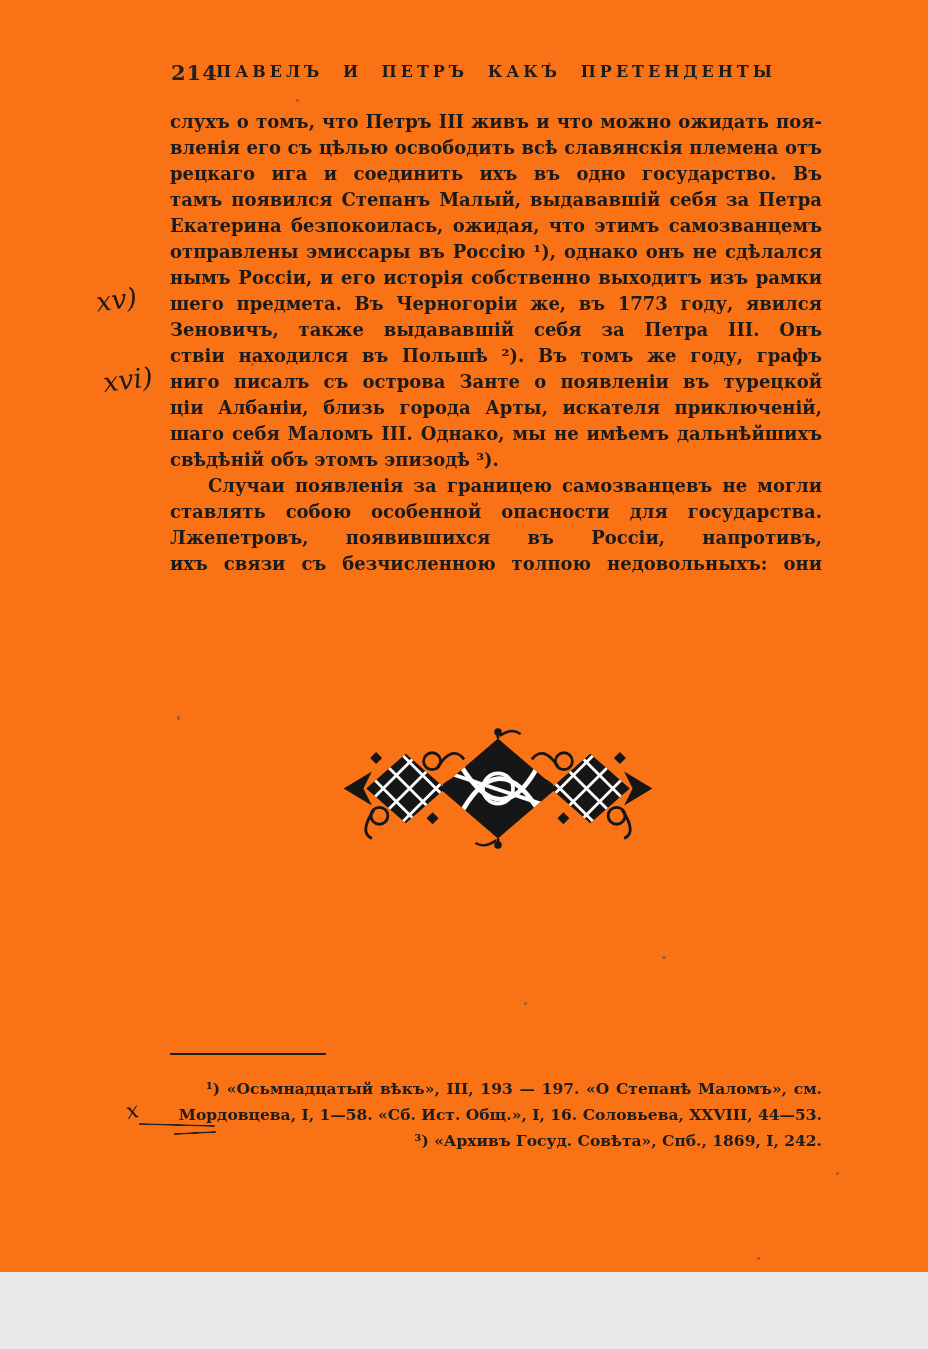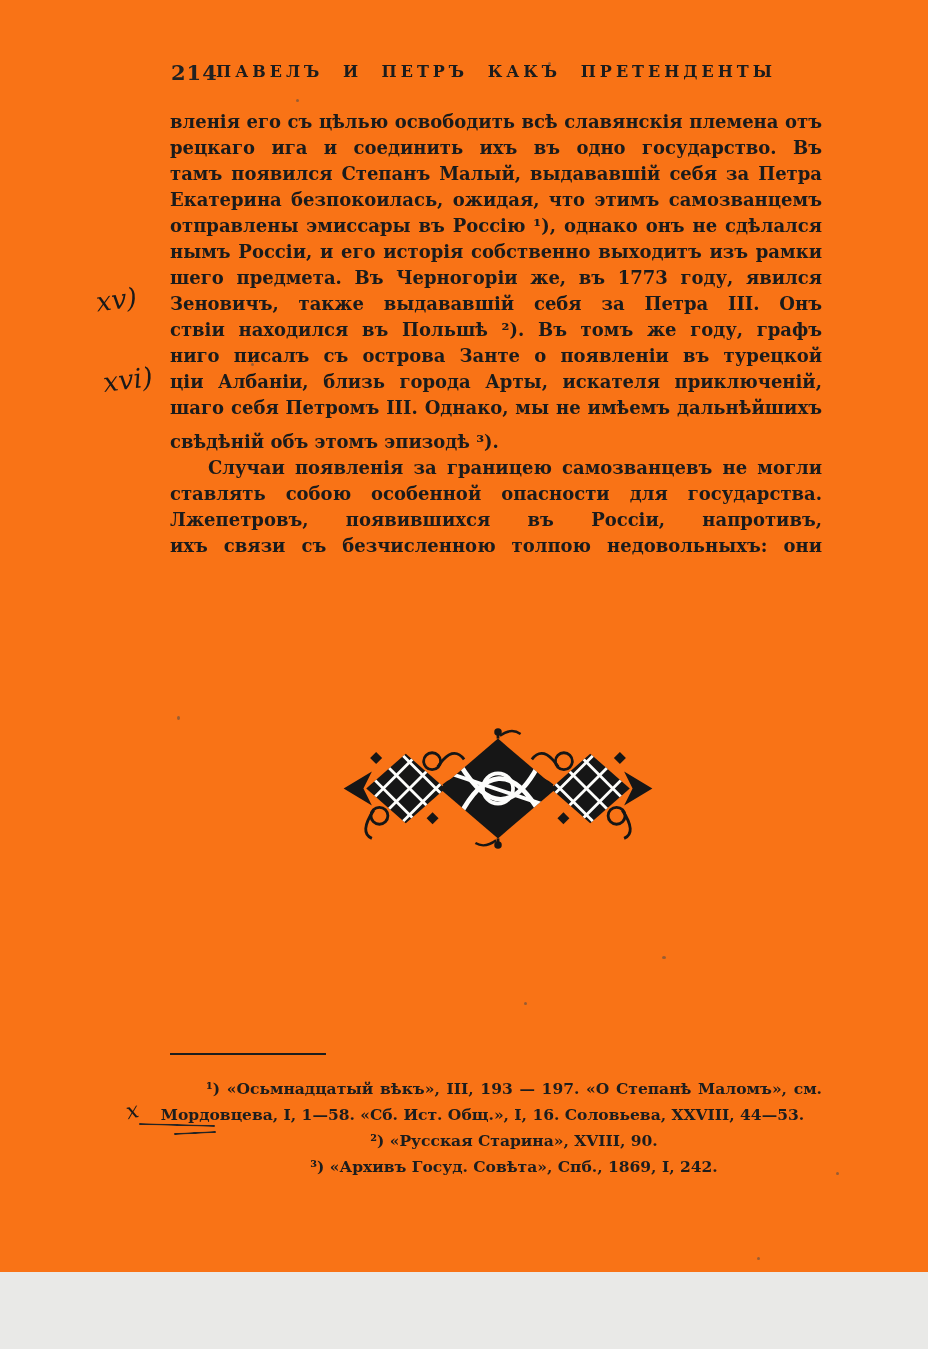--- a/index.html
+++ b/index.html
@@ -21,21 +21,21 @@
   }
   
   #bodyblock{
     position:absolute;left:170px;top:109px;width:652px;
     font-size:18px;font-weight:bold;line-height:26px;color:#1b1b1b;
   }
   .tline{
     height:26px;overflow:hidden;white-space:normal;
     text-align:justify;text-align-last:justify;text-justify:inter-word;
   }
-  .tline.nojust{text-align:left;text-align-last:left;margin-top:8px;}
+  .tline.nojust{text-align:left;text-align-last:left;}
   .tline.indent{padding-left:38px;}
   
   .handnote{
     position:absolute;color:#1a1a1a;
     font-family:"DejaVu Serif","Liberation Serif",serif;
     font-style:italic;transform:rotate(-7deg);
   }
   #note-xv{left:96px;top:284px;font-size:27px;}
   #note-xvi{left:103px;top:364px;font-size:27px;}
   #note-x{left:126px;top:1098px;font-size:22px;transform:rotate(-12deg);}
@@ -43,48 +43,49 @@
   #uline1{left:139px;top:1124px;width:76px;transform:rotate(1.5deg);}
   #uline2{left:174px;top:1132px;width:42px;transform:rotate(-3deg);}
   
   #ornament{position:absolute;left:338px;top:727px;}
   
   #fnrule{position:absolute;left:170px;top:1053px;width:156px;border-top:2.5px solid #1d1d1d;}
   #fnblock{
     position:absolute;left:170px;top:1076px;width:652px;
     font-size:15.5px;font-weight:bold;line-height:25.5px;color:#1d1d1d;
   }
-  .fline{height:26px;overflow:hidden;text-align:center;}
+  .fline{height:26px;overflow:hidden;text-align:right;}
   .fline.fjust{text-align:justify;text-align-last:justify;}
   .fline.findent{padding-left:36px;}
   .fline.foutdent{margin-left:-27px;}
   
   .speck{position:absolute;background:#4a4a4a;border-radius:50%;opacity:.55;}
 </style>
 </head>
 <body>
 
 <div id="page">
 
   <div id="pageno">214</div>
   <div id="runhead">ПАВЕЛЪ И ПЕТРЪ КАКЪ ПРЕТЕНДЕНТЫ</div>
 
   <div id="bodyblock">
+    <div class="tline">слухъ о томъ, что Петръ III  живъ и что можно  ожидать поя-</div>
     <div class="tline">вленія его съ цѣлью освободить всѣ славянскія племена отъ ту-</div>
     <div class="tline">рецкаго ига и соединить ихъ въ одно государство. Въ сентябрѣ</div>
     <div class="tline">тамъ появился Степанъ Малый, выдававшій себя за Петра III.</div>
     <div class="tline">Екатерина безпокоилась, ожидая, что этимъ самозванцемъ будутъ</div>
     <div class="tline">отправлены эмиссары въ Россію ¹), однако онъ не сдѣлался опас-</div>
     <div class="tline">нымъ Россіи, и его исторія собственно выходитъ изъ рамки на-</div>
     <div class="tline">шего предмета. Въ Черногоріи же, въ 1773 году, явился нѣкто</div>
     <div class="tline">Зеновичъ, также выдававшій себя за Петра III.  Онъ впослѣд-</div>
     <div class="tline">ствіи находился въ Польшѣ ²). Въ томъ же году, графъ Моче-</div>
     <div class="tline">ниго писалъ съ острова Занте о появленіи въ турецкой провин-</div>
     <div class="tline">ціи Албаніи, близь города Арты, искателя приключеній, назвав-</div>
-    <div class="tline">шаго себя Петромъ III.  Однако, мы не имѣемъ дальнѣйшихъ</div>
+    <div class="tline">шаго себя Маломъ III.  Однако, мы не имѣемъ дальнѣйшихъ</div>
     <div class="tline nojust">свѣдѣній объ этомъ эпизодѣ ³).</div>
     <div class="tline indent">Случаи появленія за границею самозванцевъ не могли пред-</div>
     <div class="tline">ставлять собою особенной опасности для государства. Значеніе</div>
     <div class="tline">Лжепетровъ, появившихся въ Россіи, напротивъ, заключалось въ</div>
     <div class="tline">ихъ связи съ безчисленною толпою недовольныхъ: они были пред-</div>
   </div>
 
   <div id="note-xv" class="handnote">xv)</div>
   <div id="note-xvi" class="handnote">xvi)</div>
   <div id="note-x" class="handnote">x</div>
@@ -135,21 +136,20 @@
     <path d="M172,9 Q184,0 194,7" fill="none" stroke="#161616" stroke-width="2.5"></path>
     <path d="M170,118 L170,124" stroke="#161616" stroke-width="3"></path>
     <circle cx="170" cy="125" r="4" fill="#161616"></circle>
     <path d="M168,120 Q156,129 146,123" fill="none" stroke="#161616" stroke-width="2.5"></path>
   </svg>
 
   <div id="fnrule"></div>
   <div id="fnblock">
     <div class="fline fjust findent">¹) «Осьмнадцатый вѣкъ», III, 193 — 197.  «О Степанѣ Маломъ»,  см. сочин.</div>
     <div class="fline foutdent">Мордовцева, I, 1—58. «Сб. Ист. Общ.», I, 16. Соловьева, XXVIII, 44—53.</div>
-    <div class="fline findent">²) «Русская Старина», XVIII, 90.</div>
     <div class="fline findent">³) «Архивъ Госуд. Совѣта», Спб., 1869, I, 242.</div>
   </div>
 
   <div class="speck" style="left:548px;top:62px;width:3px;height:3px;"></div>
   <div class="speck" style="left:296px;top:99px;width:3px;height:3px;"></div>
   <div class="speck" style="left:378px;top:224px;width:3px;height:3px;"></div>
   <div class="speck" style="left:251px;top:363px;width:3px;height:3px;"></div>
   <div class="speck" style="left:177px;top:716px;width:3px;height:4px;"></div>
   <div class="speck" style="left:662px;top:956px;width:4px;height:3px;"></div>
   <div class="speck" style="left:524px;top:1002px;width:3px;height:3px;"></div>

